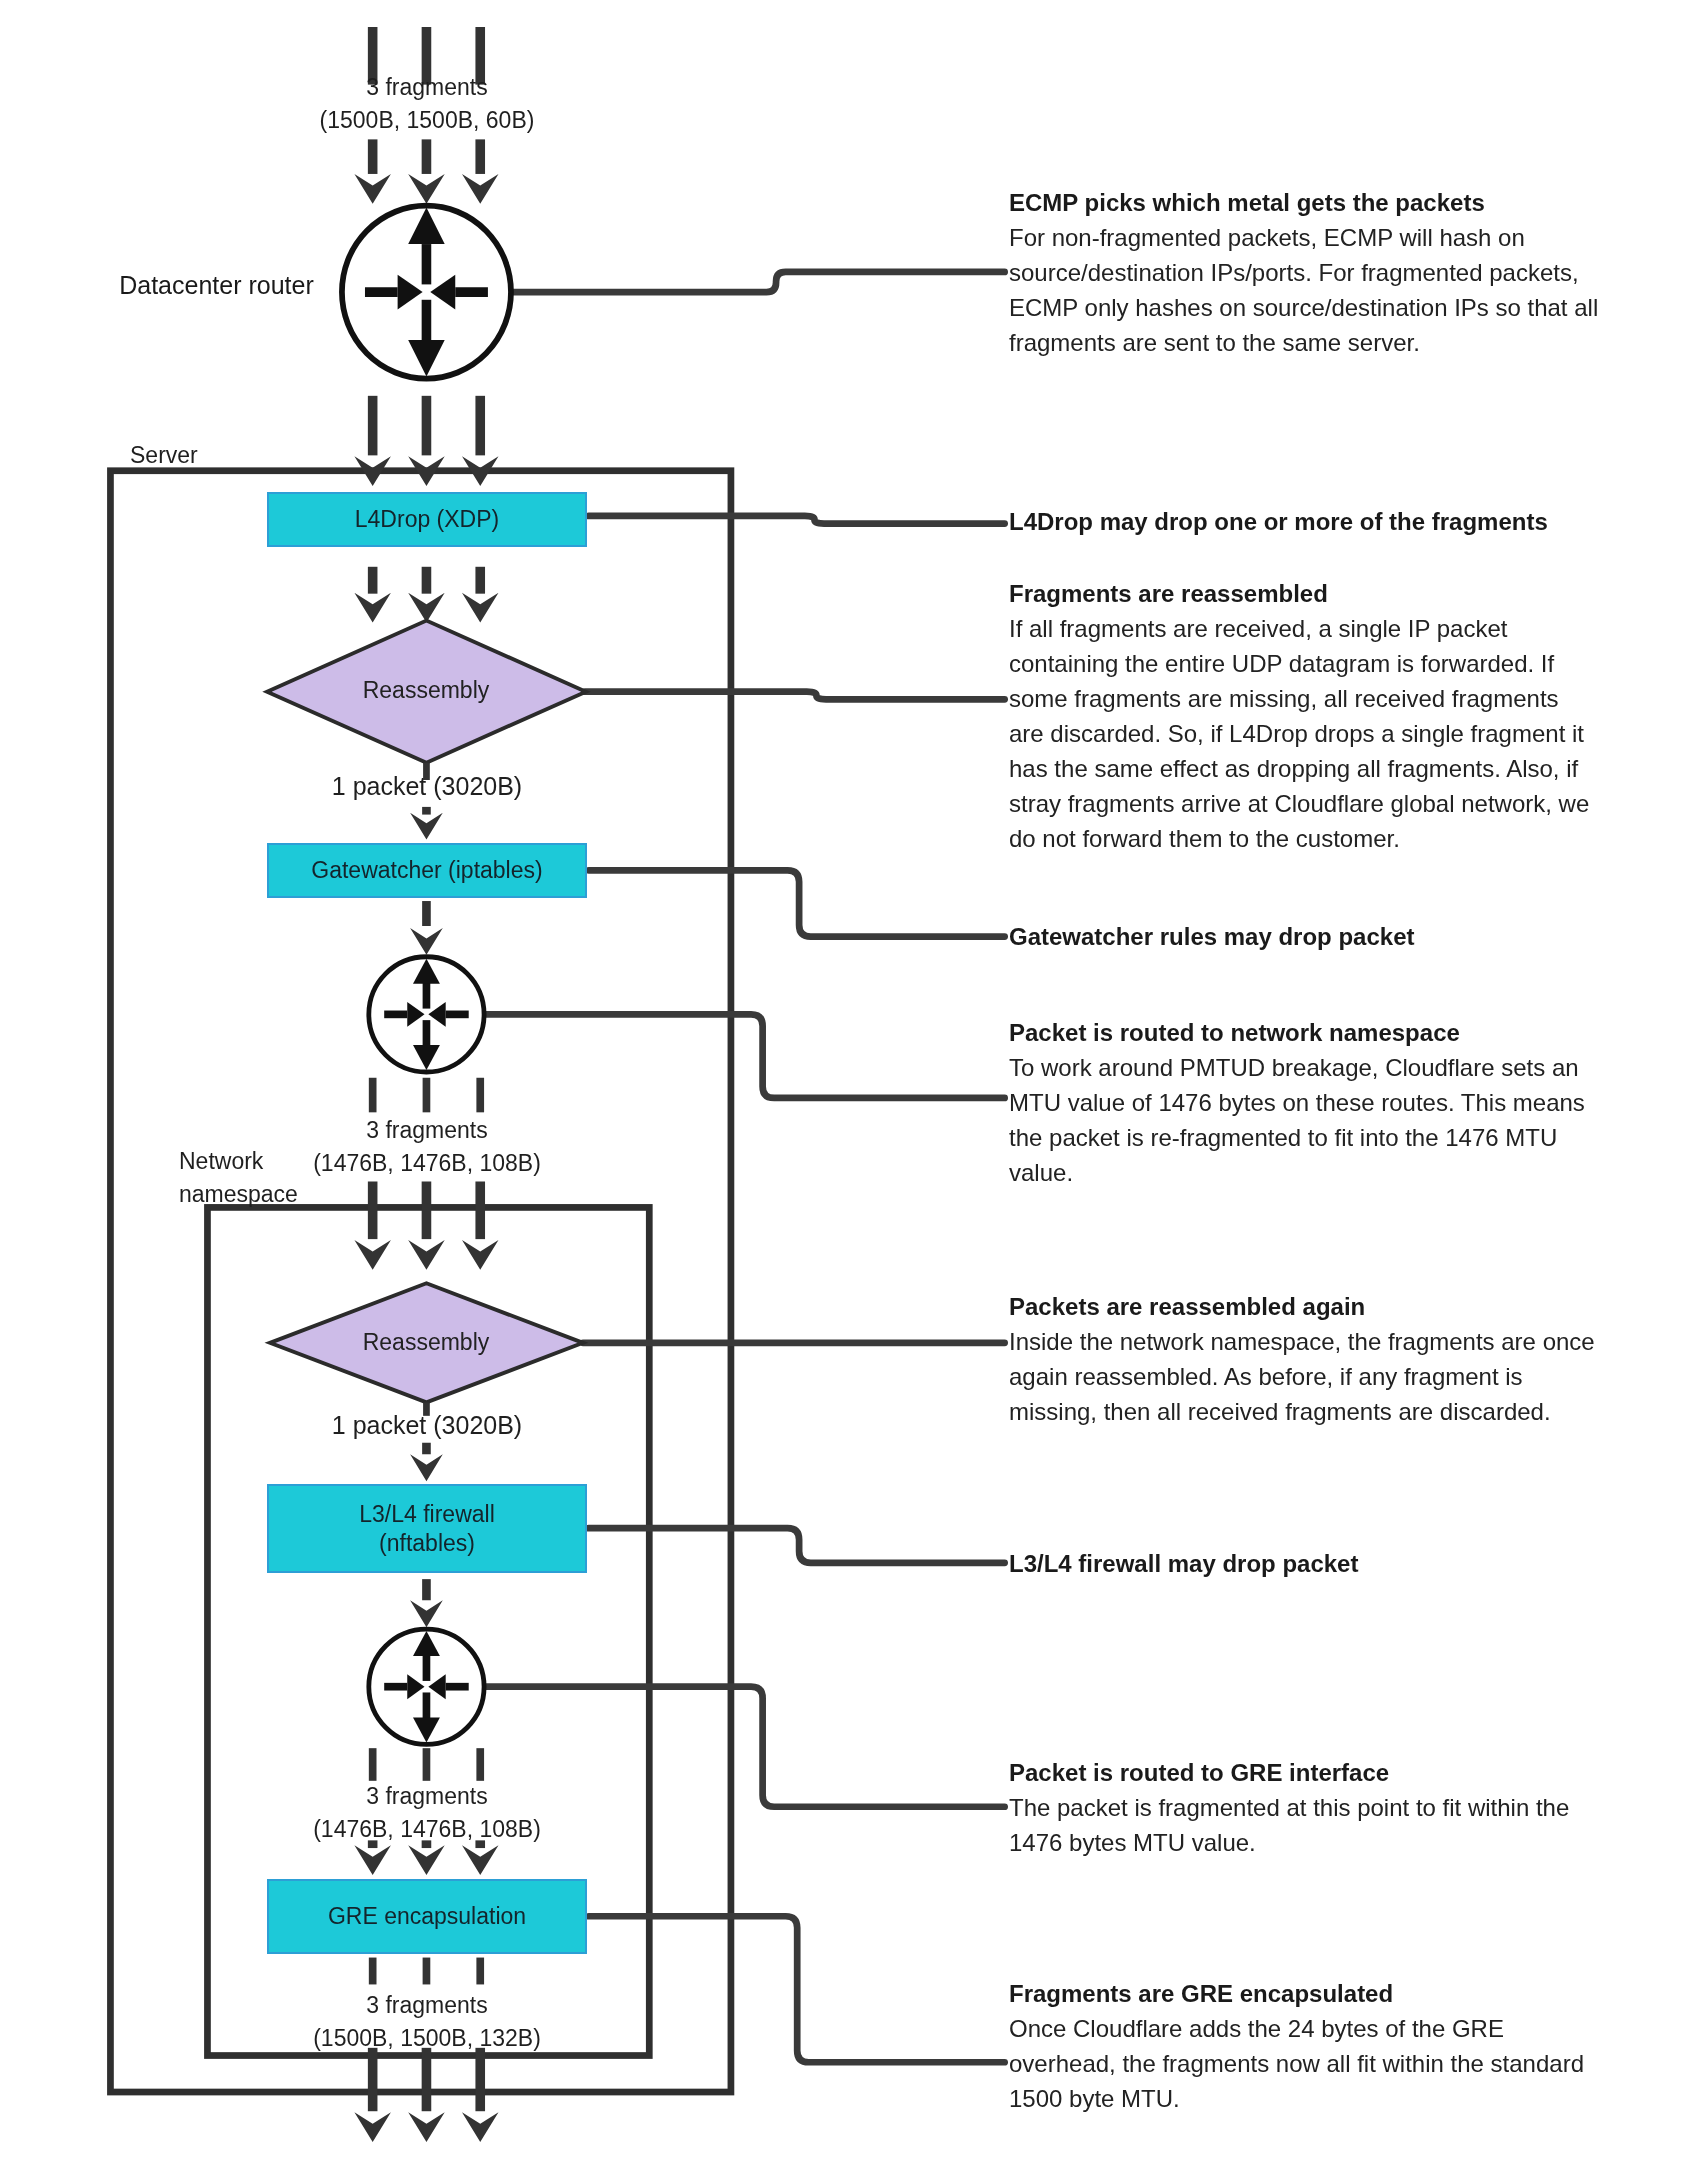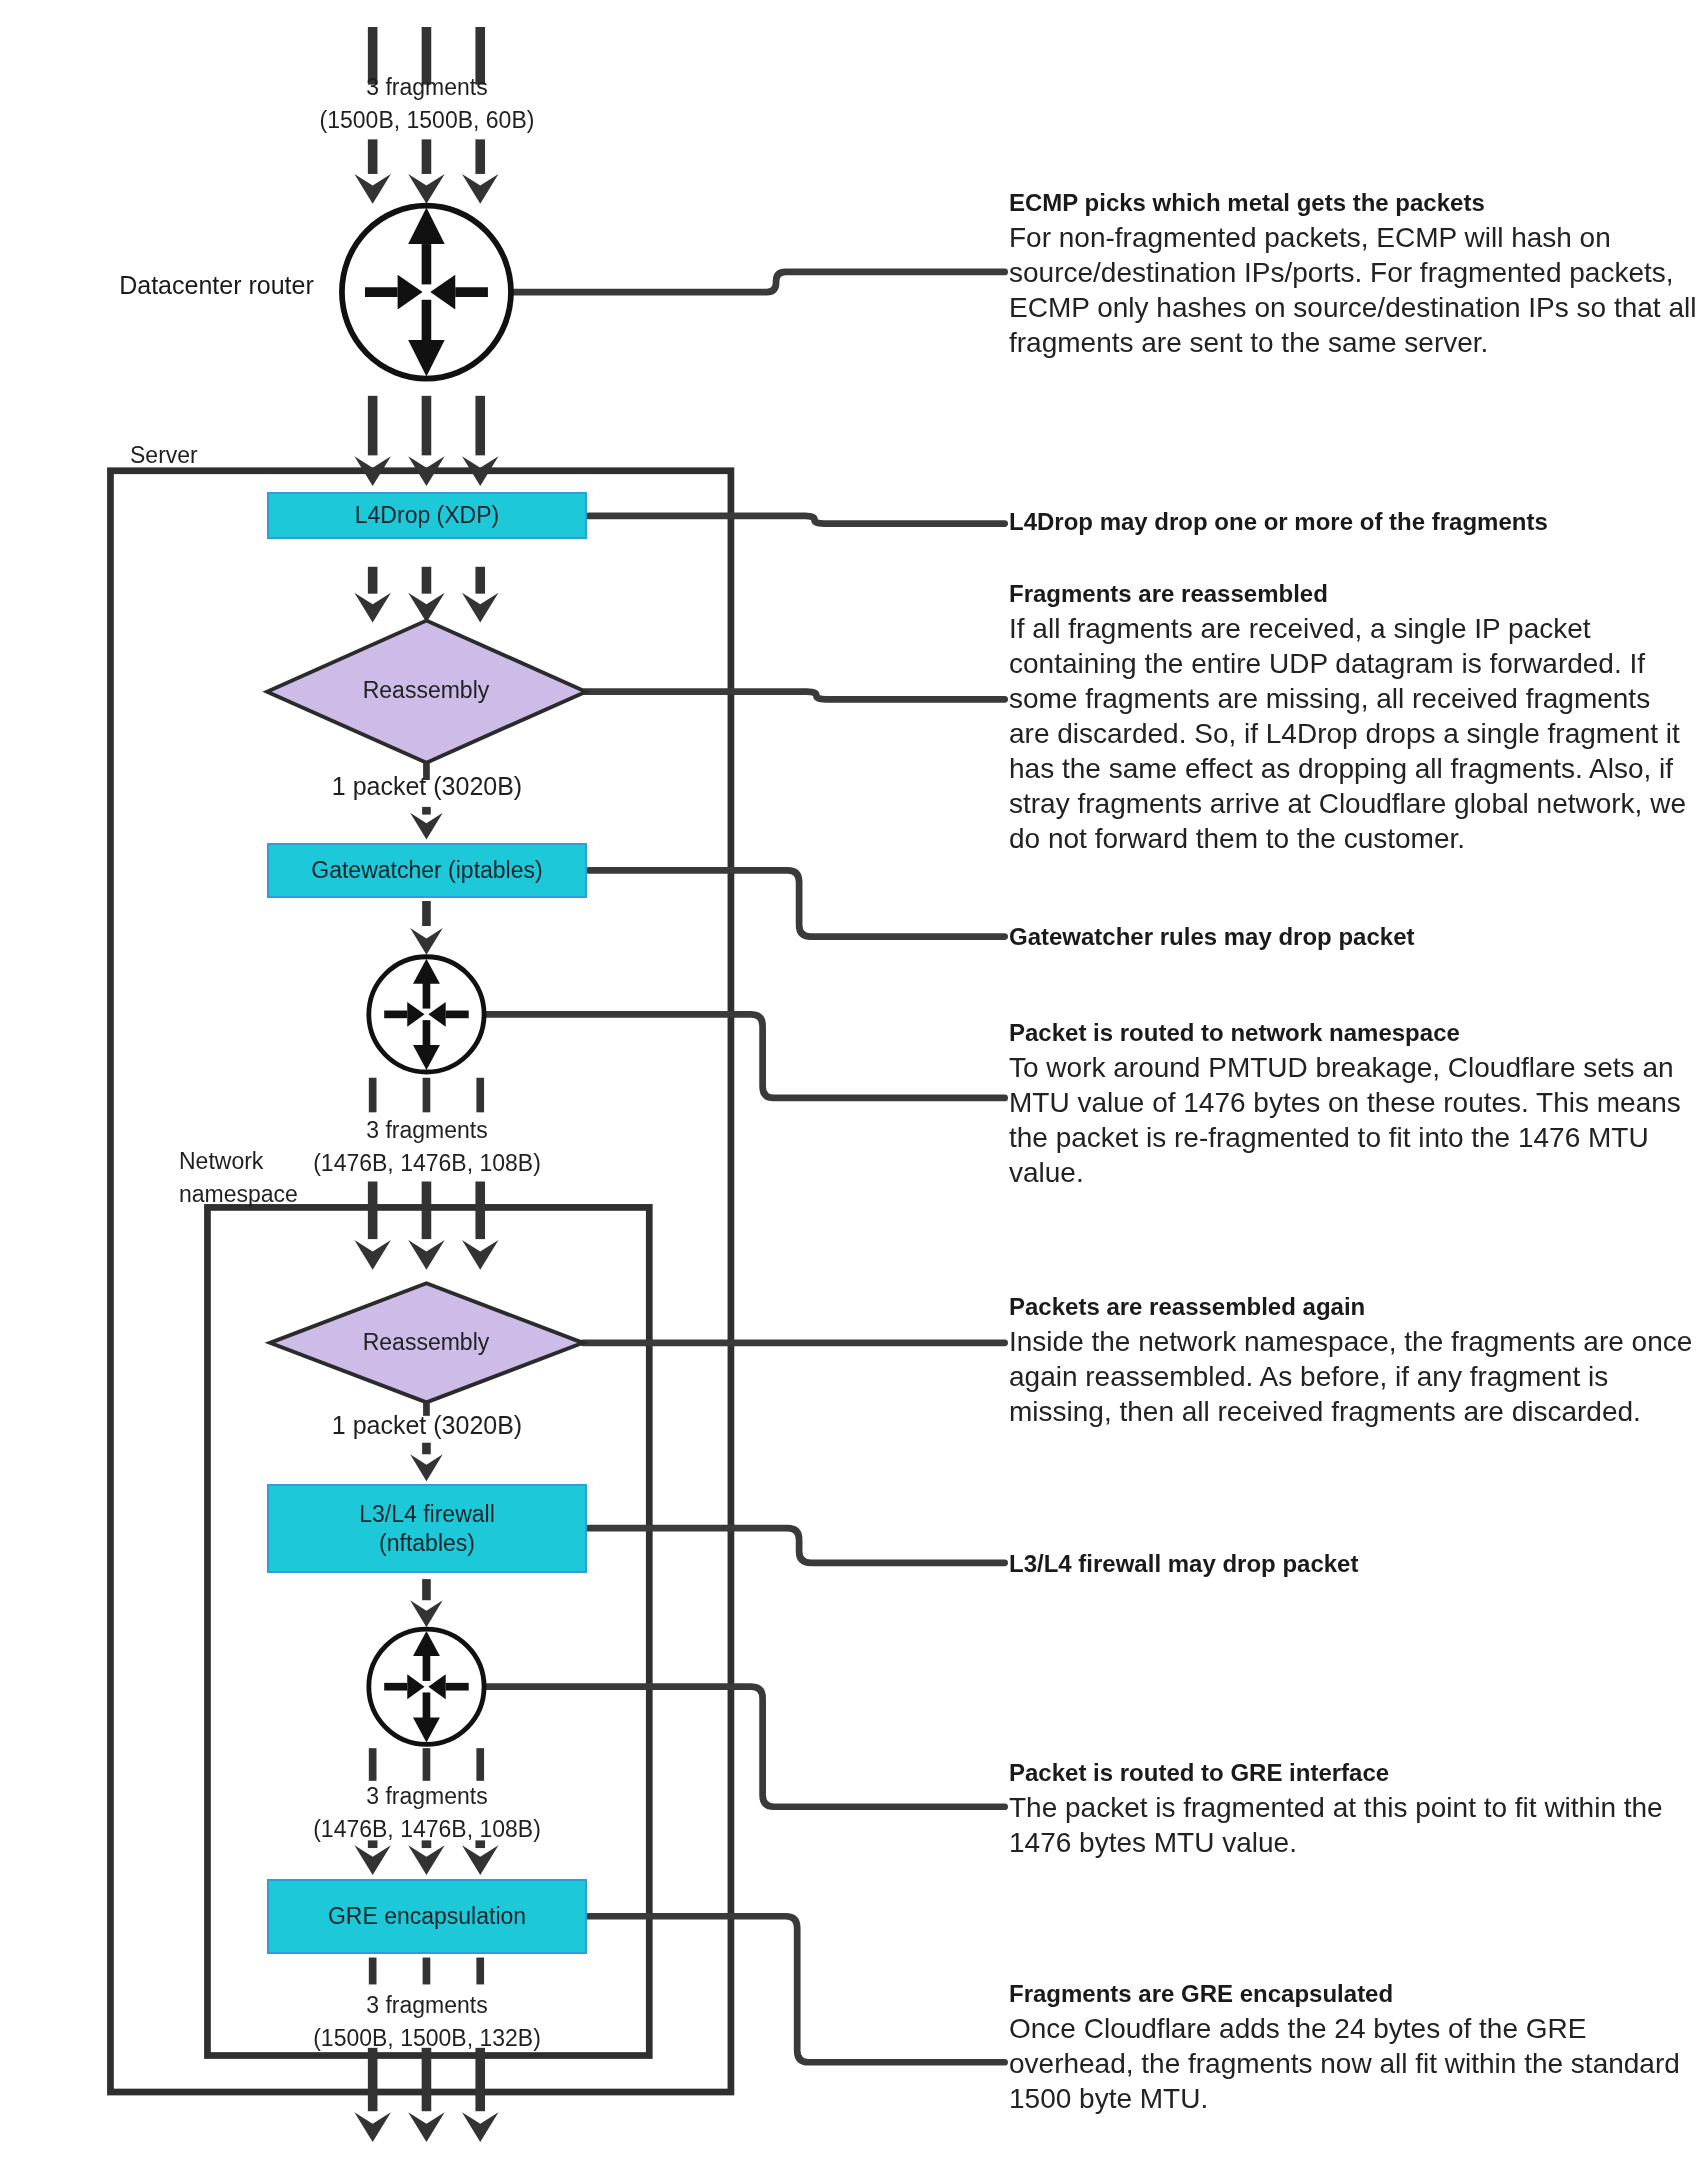--- a/index.html
+++ b/index.html
@@ -14,21 +14,21 @@
   .side-label{font-size:23px;line-height:33px;color:#1f1f1f;margin-left:18px;}
   .dc-label{left:106px;top:265px;width:221px;text-align:center;font-size:25px;line-height:40px;color:#1a1a1a;}
   .node-box{
     position:absolute;left:267px;width:320px;display:flex;align-items:center;justify-content:center;
     background:#1dc9d8;border:2.9px solid #2d9fd6;box-sizing:border-box;
     font-size:23px;line-height:29px;color:#14242b;text-align:center;white-space:pre-line;
   }
   .diamond-label{position:absolute;left:330px;width:192px;text-align:center;font-size:23px;line-height:33px;color:#222;}
   .ann{position:absolute;left:1009px;width:692px;}
   .ann-heading{font-size:24px;line-height:35px;font-weight:bold;color:#1a1a1a;}
-  .ann-body{font-size:28px;line-height:35px;color:#222;white-space:pre-line;}
+  .ann-body{font-size:24px;line-height:35px;color:#222;white-space:pre-line;}
 </style>
 </head>
 <body>
 
 <div id="canvas">
 
   <svg id="shapes" width="1701" height="2168" viewBox="0 0 1771 2257">
 
     <rect x="115" y="490" width="646" height="1688" fill="none" stroke="#2f2f2f" stroke-width="7"></rect>
     <rect x="216" y="1257" width="460" height="883" fill="none" stroke="#2f2f2f" stroke-width="7"></rect>
@@ -190,21 +190,21 @@
       <path stroke="none" d="M 444 2230 L 425 2199 L 444 2211 L 463 2199 Z"></path>
       <path stroke="none" d="M 500 2230 L 481 2199 L 500 2211 L 519 2199 Z"></path>
     </g>
   </svg>
 
   <div class="txt flow-label" style="top:71px">3 fragments
 (1500B, 1500B, 60B)</div>
   <div class="txt dc-label">Datacenter router</div>
   <div class="txt side-label" style="left:112px;top:439px">Server</div>
 
-  <div class="node-box" style="top:492px;height:47px">
+  <div class="node-box" style="top:492px;height:55px">
     <span>L4Drop (XDP)</span>
   </div>
 
   <div class="txt diamond-label" style="top:674px">Reassembly</div>
   <div class="txt packet-label" style="top:770px">1 packet (3020B)</div>
 
   <div class="node-box" style="top:843px;height:55px">
     <span>Gatewatcher (iptables)</span>
   </div>
 

